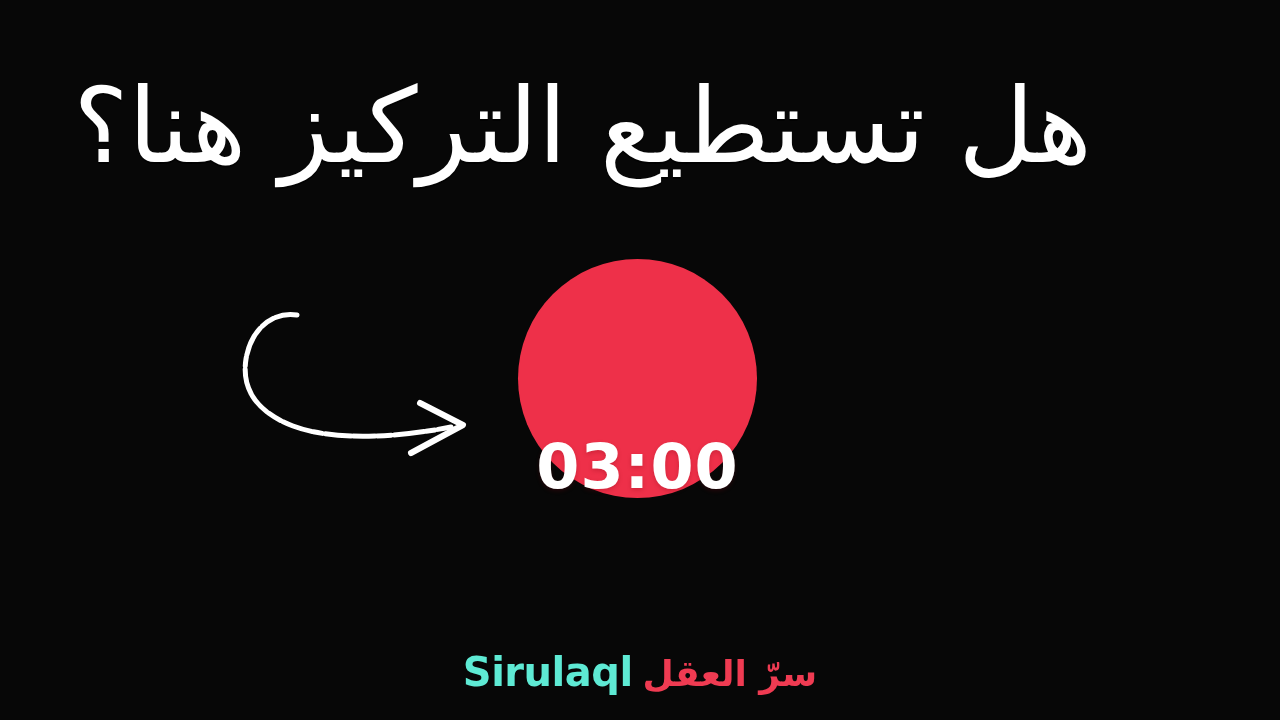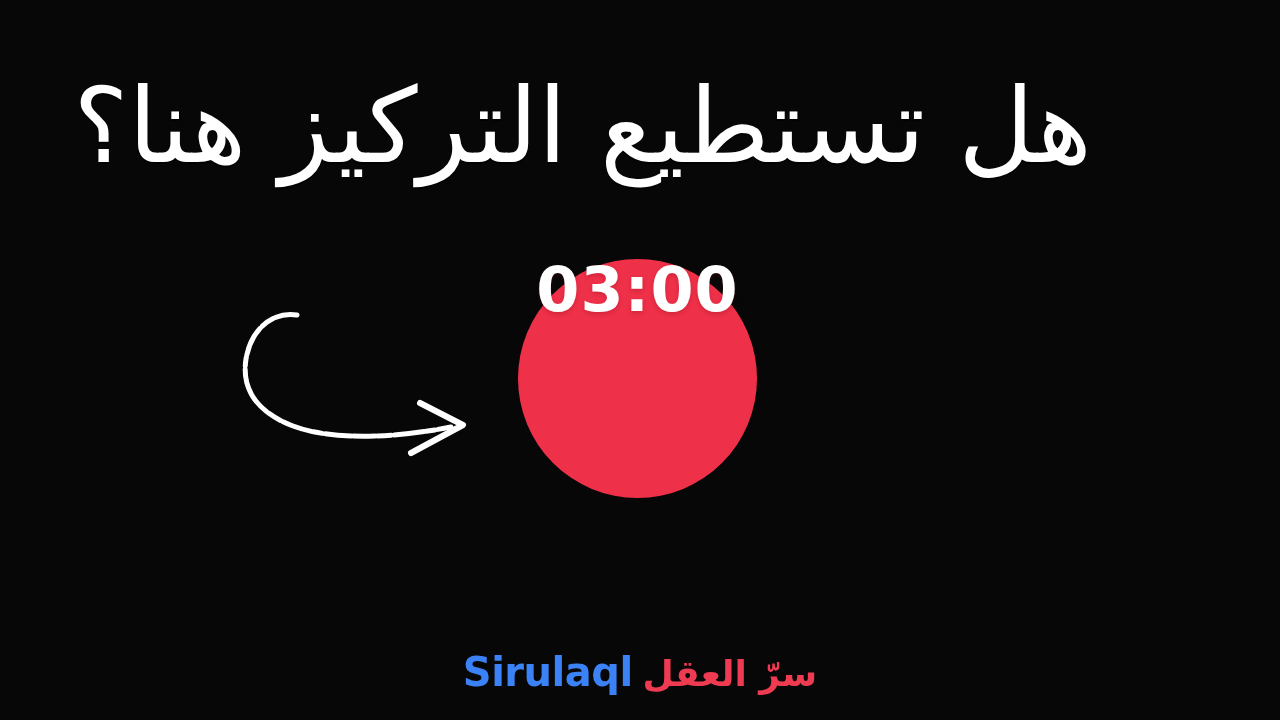--- a/index.html
+++ b/index.html
@@ -39,21 +39,21 @@
   
   .timer-circle {
     position: absolute;
     left: 518px;
     top: 259px;
     width: 239px;
     height: 239px;
     border-radius: 50%;
     background: #ee3049;
     display: flex;
-    align-items: flex-start;
+    align-items: flex-end;
     justify-content: center;
     box-shadow: 0 0 0 0 rgba(238,48,73,0.0);
   }
   .timer-text {
     direction: ltr;
     color: #ffffff;
     font-family: "DejaVu Sans", "Liberation Sans", sans-serif;
     font-weight: 700;
     font-size: 62px;
     letter-spacing: 1px;
@@ -79,21 +79,21 @@
     bottom: 28px;
     width: 1280px;
     display: flex;
     flex-direction: row;
     align-items: baseline;
     justify-content: center;
     gap: 10px;
     direction: ltr;
   }
   .brand-latin {
-    color: #3b82f6;
+    color: #5eead4;
     font-family: "DejaVu Sans", "Liberation Sans", sans-serif;
     font-weight: 700;
     font-size: 40px;
     letter-spacing: -0.5px;
     line-height: 1;
   }
   .brand-ar {
     direction: rtl;
     color: #ef3b52;
     font-family: "DejaVu Sans", "Liberation Sans", sans-serif;

